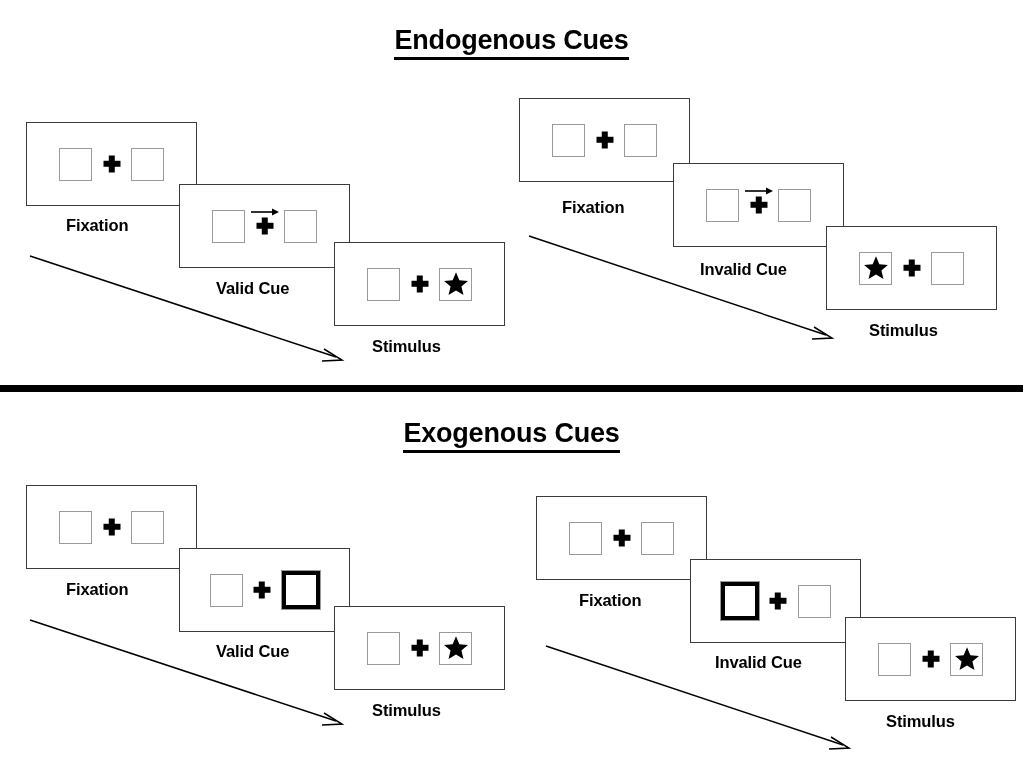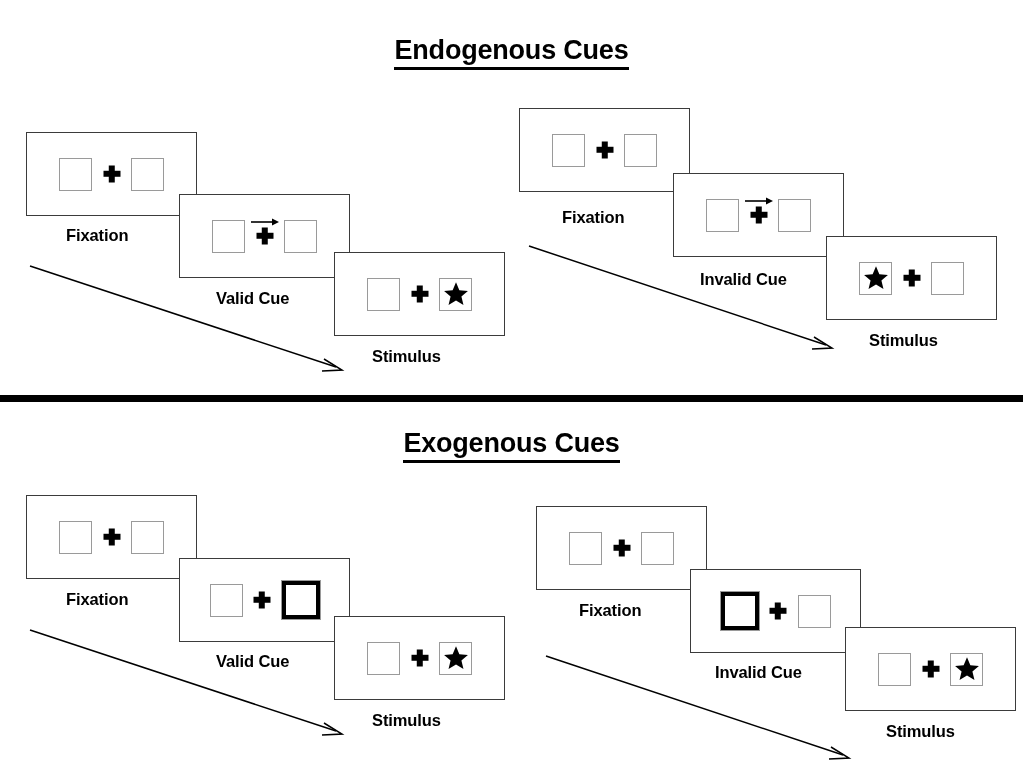--- a/index.html
+++ b/index.html
@@ -4,21 +4,21 @@
 <style>
   html,body{margin:0;padding:0;}
   body{
     width:1023px;height:767px;
     background:#ffffff;
     font-family:"Liberation Sans","DejaVu Sans",sans-serif;
     position:relative;
     overflow:hidden;
     -webkit-font-smoothing:antialiased;
   }
-  .stage{position:absolute;left:0;top:10px;width:1023px;height:752px;}
+  .stage{position:absolute;left:0;top:0;width:1023px;height:752px;}
 
   
   .section-title{
     position:absolute;
     width:100%;
     text-align:center;
     font-weight:bold;
     font-size:27px;
     letter-spacing:-0.2px;
     color:#000;

